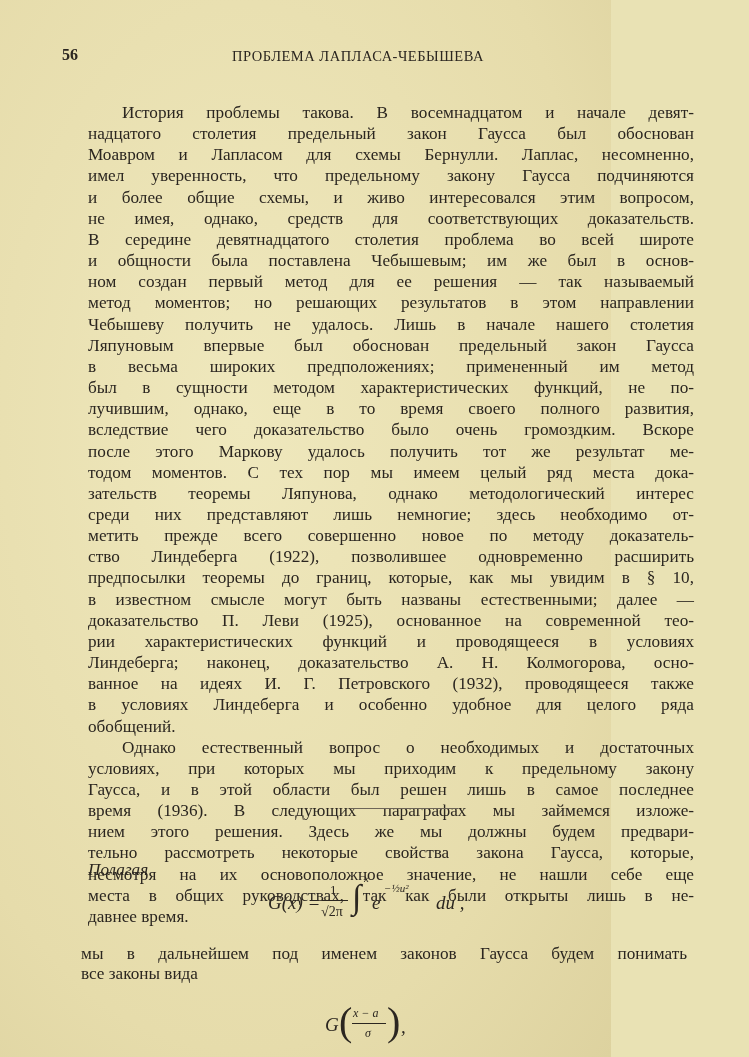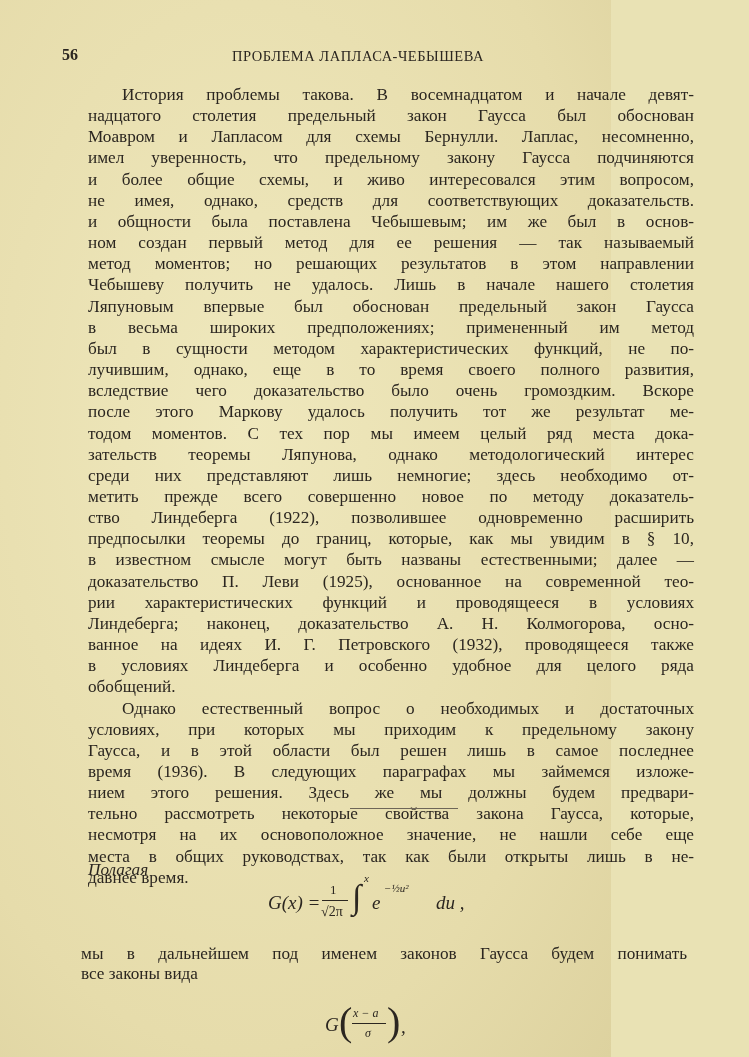--- a/index.html
+++ b/index.html
@@ -3,21 +3,21 @@
 <meta charset="utf-8">
 <style>
   html, body { margin:0; padding:0; }
   body { width:749px; height:1057px; background:#e9e2b4; overflow:hidden; position:relative;
     font-family:"Liberation Serif", serif; color:#2b2620; }
   .page { position:absolute; left:0; top:0; width:611px; height:1057px;
     background: radial-gradient(ellipse at 40% 40%, #efe8bd 0%, #e6dcab 70%, #ddd29f 100%); }
   .header { position:absolute; top:46px; left:62px; width:620px; height:22px; }
   .pagenum { position:absolute; left:0; top:0; font-size:16px; font-weight:bold; }
   .running { position:absolute; left:170px; top:2px; font-size:14.5px; letter-spacing:0.5px; }
-  .body { position:absolute; left:88px; top:84px; width:606px; font-size:17.2px; line-height:21.15px;
+  .body { position:absolute; left:88px; top:102px; width:606px; font-size:17.2px; line-height:21.15px;
     text-align:justify; }
   .body p { margin:0; }
   .line { display:block; text-align:justify; text-align-last:justify; white-space:nowrap; }
   .line.last { text-align-last:left; }
   .indent { padding-left:34px; }
   .rule { position:absolute; left:350px; top:808px; width:108px; height:1px; background:#6e6658; }
   .formula { position:absolute; font-family:"Liberation Serif", serif; font-style:italic; }
   .cap { position:absolute; font-size:17.2px; }
 </style>
 </head>
@@ -30,20 +30,21 @@
   </div>
 
   <div class="body">
     <p id="p1">
         <span class="line indent">История проблемы такова. В восемнадцатом и начале девят-</span>
         <span class="line">надцатого столетия предельный закон Гаусса был обоснован</span>
         <span class="line">Моавром и Лапласом для схемы Бернулли. Лаплас, несомненно,</span>
         <span class="line">имел уверенность, что предельному закону Гаусса подчиняются</span>
         <span class="line">и более общие схемы, и живо интересовался этим вопросом,</span>
         <span class="line">не имея, однако, средств для соответствующих доказательств.</span>
+        <span class="line">В середине девятнадцатого столетия проблема во всей широте</span>
         <span class="line">и общности была поставлена Чебышевым; им же был в основ-</span>
         <span class="line">ном создан первый метод для ее решения — так называемый</span>
         <span class="line">метод моментов; но решающих результатов в этом направлении</span>
         <span class="line">Чебышеву получить не удалось. Лишь в начале нашего столетия</span>
         <span class="line">Ляпуновым впервые был обоснован предельный закон Гаусса</span>
         <span class="line">в весьма широких предположениях; примененный им метод</span>
         <span class="line">был в сущности методом характеристических функций, не по-</span>
         <span class="line">лучившим, однако, еще в то время своего полного развития,</span>
         <span class="line">вследствие чего доказательство было очень громоздким. Вскоре</span>
         <span class="line">после этого Маркову удалось получить тот же результат ме-</span>

